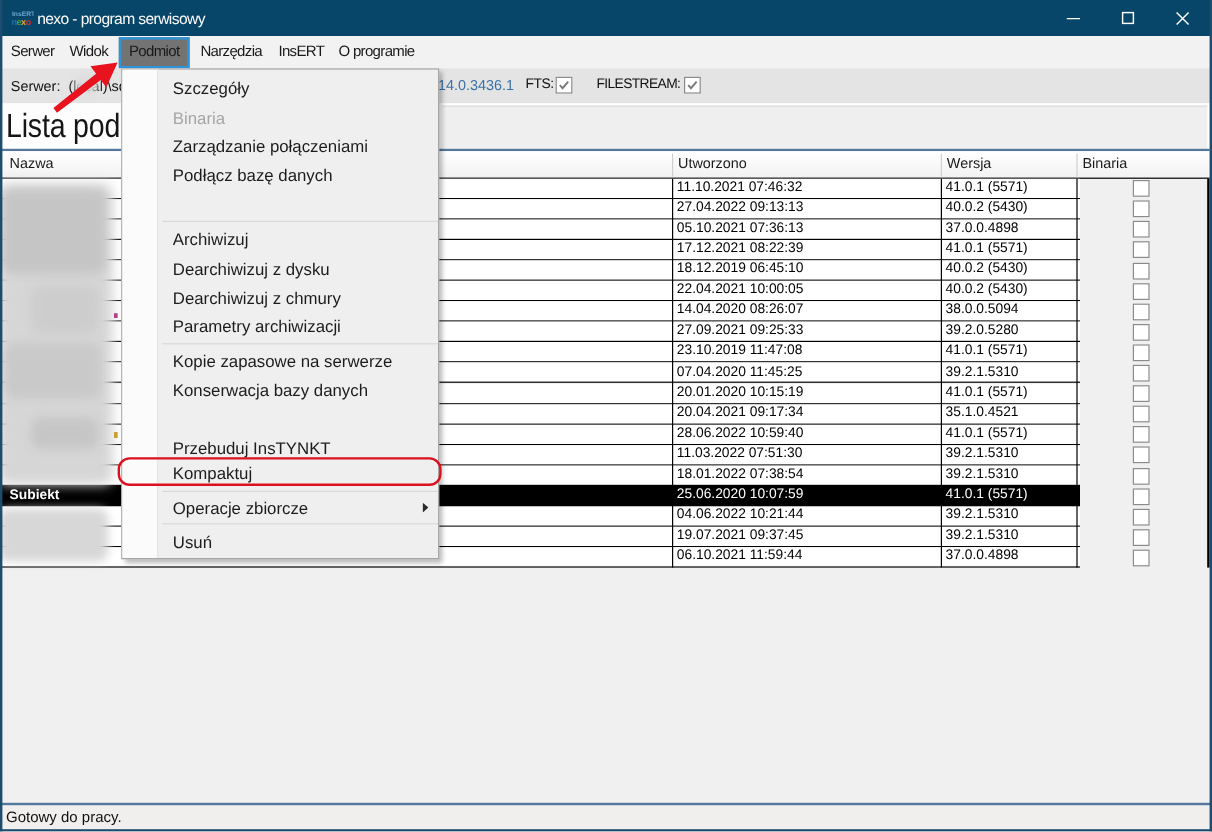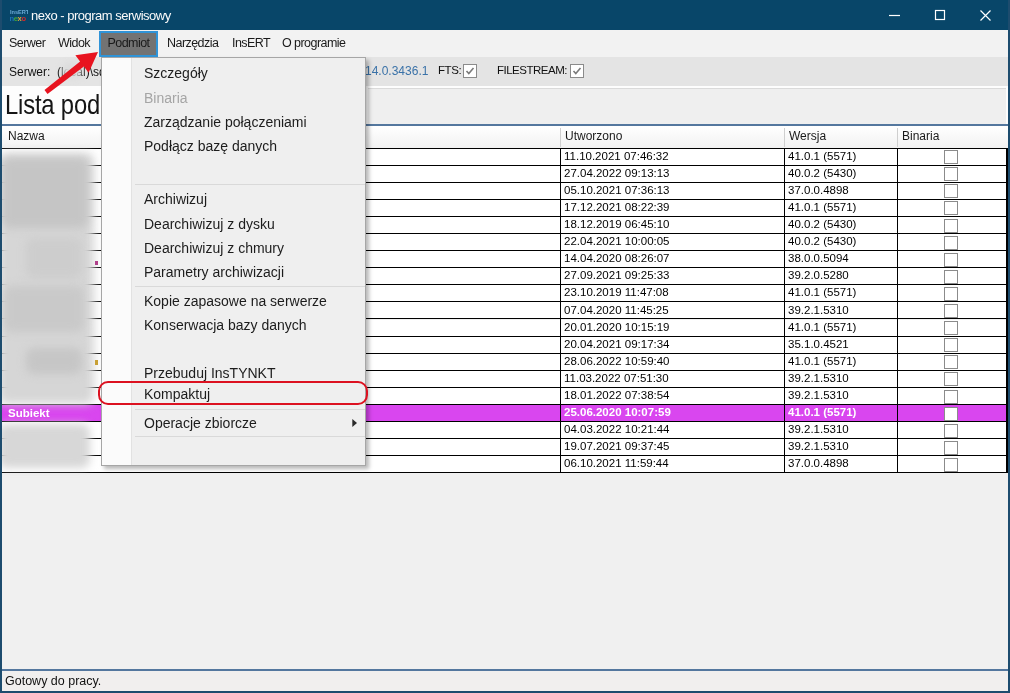--- a/index.html
+++ b/index.html
@@ -13,25 +13,25 @@
   text-align:center;line-height:21.5px;font-size:12.5px;letter-spacing:-0.55px}
 #serwerrow{position:absolute;left:0;top:57px;width:1010px;height:29px;background:#e4e4e4;font-size:12px;color:#111}
 #headband{position:absolute;left:0;top:86px;width:1010px;height:38px;background:#fdfdfd}
 #headpanel{position:absolute;left:368px;top:1.5px;width:638px;height:36.5px;background:#efefef;border-top:1px solid #dadada}
 #heading{position:absolute;left:5px;top:3px;font-size:28px;letter-spacing:-0.2px;color:#151515;transform:scaleX(0.85);transform-origin:0 0}
 #tbltop{position:absolute;left:0;top:124px;width:1008px;height:1.5px;background:#54779e}
 #thead{position:absolute;left:0;top:125.5px;width:1008px;height:23px;background:linear-gradient(#ffffff,#f2f2f2);
   border-bottom:1px solid #000;font-size:12px;color:#1a1a1a}
 #thead span{position:absolute;top:3.5px}
 .hline{position:absolute;top:2px;width:1px;height:19px;background:#cfcfcf}
-.row{position:absolute;left:0;width:1008px;background:#fff;border-bottom:1px solid #000;font-size:11.5px;color:#000}
+.row{position:absolute;left:0;width:900px;background:#fff;border-bottom:1px solid #000;font-size:11.5px;color:#000}
 .row span{position:absolute;top:1.2px}
 .c-utw{left:564px}
 .c-wer{left:788px}
-.row.sel{background:#d946ef;color:#fff;font-weight:bold}
+.row.sel{background:#000000;color:#fff;font-weight:normal}
 .vline{position:absolute;left:0;top:148.5px;width:1px;height:324.9px;background:#000}
 .cb{position:absolute;width:14px;height:14px;background:#fff;border:1px solid #8b8b8b;z-index:2}
 .tcb{left:944px}
 .blob{position:absolute;filter:blur(4px);border-radius:8px;z-index:2}
 #statusbar{position:absolute;left:0;top:669px;width:1010px;height:24px;background:#f1efee;border-top:2px solid #54779e;
   font-size:12.5px;color:#111}
 #menu{position:absolute;left:101px;top:57px;width:265px;height:409px;background:#efefef;border:1px solid #a6a6a6;
   box-shadow:3px 3px 4px rgba(0,0,0,0.28);font-size:14px;color:#1c1c1c;z-index:10}
 #gutter{position:absolute;left:0;top:0;width:30px;height:407px;background:#fbfbfb;border-right:1px solid #e2e2e2}
 .mitem{position:absolute;left:42px;height:24px;line-height:24px;width:216px}
@@ -163,21 +163,21 @@
     <span class="c-utw">18.01.2022 07:38:54</span>
     <span class="c-wer">39.2.1.5310</span>
   </div>
 <span class="cb tcb" style="top:389.5px"></span>
 <div class="row sel" style="top:405.0px;height:17.1px">
     <span class="c-utw">25.06.2020 10:07:59</span>
     <span class="c-wer">41.0.1 (5571)</span>
   </div>
 <span class="cb tcb" style="top:406.6px"></span>
 <div class="row" style="top:422.1px;height:17.1px">
-    <span class="c-utw">04.03.2022 10:21:44</span>
+    <span class="c-utw">04.06.2022 10:21:44</span>
     <span class="c-wer">39.2.1.5310</span>
   </div>
 <span class="cb tcb" style="top:423.7px"></span>
 <div class="row" style="top:439.2px;height:17.1px">
     <span class="c-utw">19.07.2021 09:37:45</span>
     <span class="c-wer">39.2.1.5310</span>
   </div>
 <span class="cb tcb" style="top:440.8px"></span>
 <div class="row" style="top:456.3px;height:17.1px">
     <span class="c-utw">06.10.2021 11:59:44</span>
@@ -210,20 +210,21 @@
 <div class="mitem " style="top:153.5px">Dearchiwizuj z dysku</div>
 <div class="mitem " style="top:177.5px">Dearchiwizuj z chmury</div>
 <div class="mitem " style="top:201.5px">Parametry archiwizacji</div>
 <div class="mitem " style="top:230.5px">Kopie zapasowe na serwerze</div>
 <div class="mitem " style="top:254.5px">Konserwacja bazy danych</div>
 <div class="mitem " style="top:302.5px">Przebuduj InsTYNKT</div>
 <div class="mitem " style="top:324.0px">Kompaktuj</div>
 <div class="mitem sub" style="top:353.0px">Operacje zbiorcze<svg class="marrow" width="5" height="8" viewBox="0 0 5 8">
         <polygon points="0.3,0 5,4 0.3,8" fill="#2a2a2a"></polygon>
       </svg></div>
+<div class="mitem " style="top:382.0px">Usuń</div>
 <div class="msep" style="top:126.0px"></div>
 <div class="msep" style="top:227.5px"></div>
 <div class="msep" style="top:350.7px"></div>
 <div class="msep" style="top:378.3px"></div>
 </div>
 <div id="redrect"></div>
 <svg class="abs" style="left:35px;top:48px;z-index:20" width="70" height="50" viewBox="0 0 70 50">
   <polygon fill="#e8131f" points="63,4 40.4,7.2 45.1,13.4 9.5,42 12.5,46 48.9,18.6 53.6,24.8"></polygon>
 </svg>
 <div class="wb" style="left:0;top:0;width:2px;height:693px"></div>

